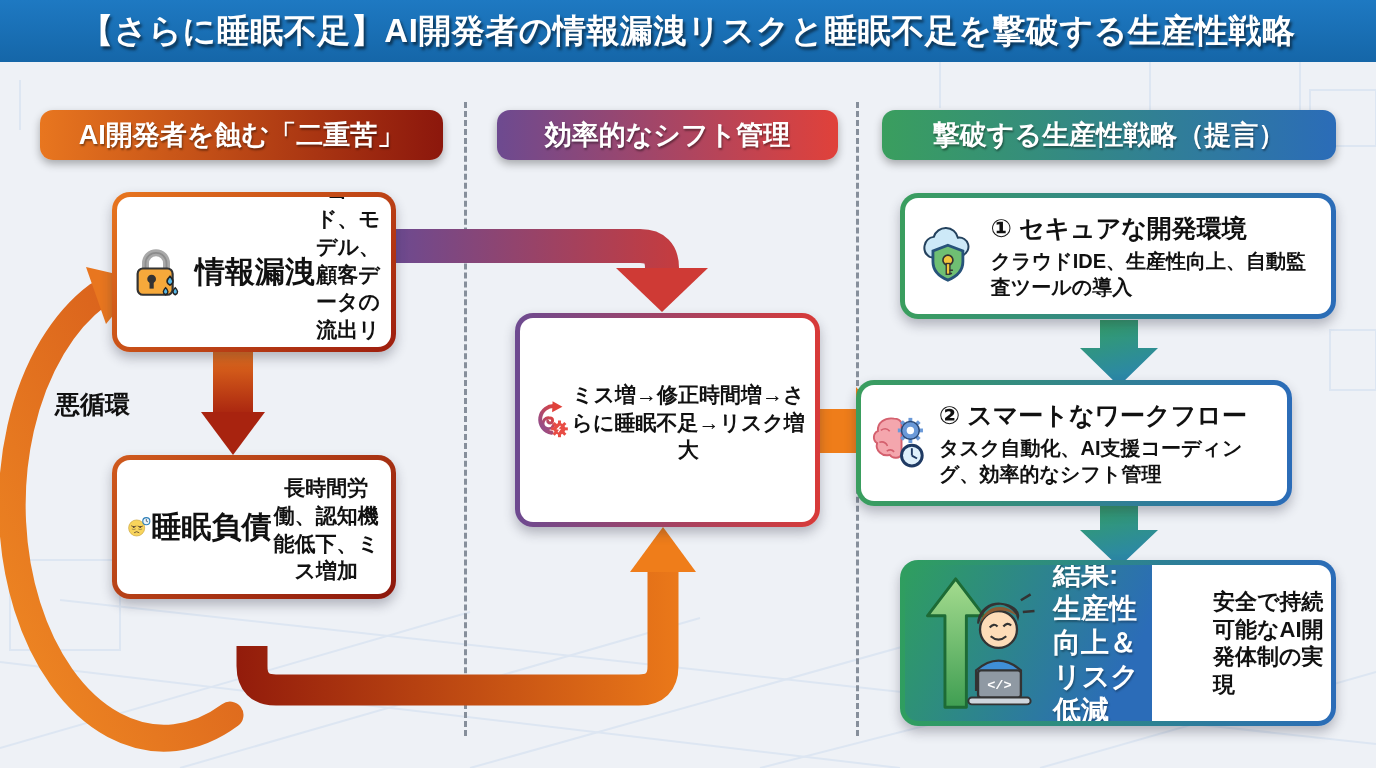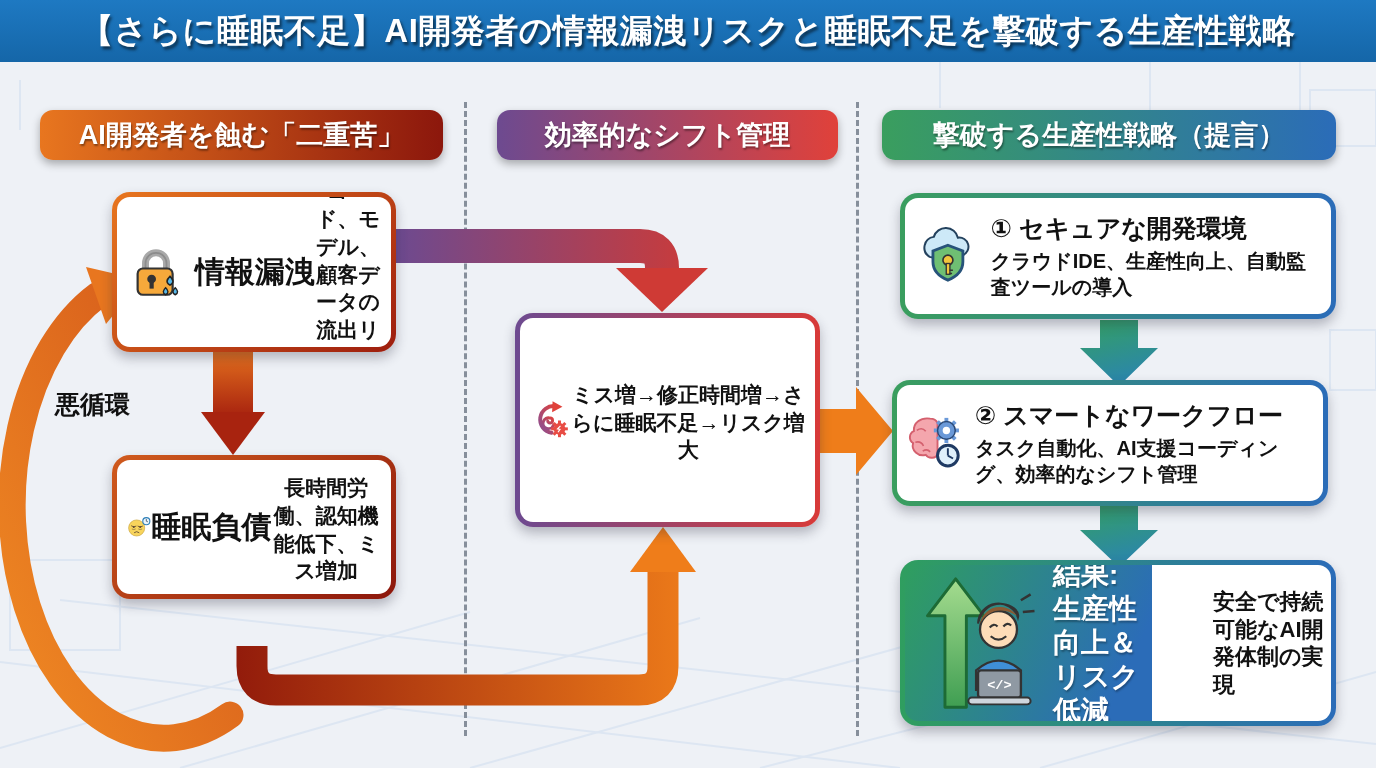--- a/index.html
+++ b/index.html
@@ -42,21 +42,21 @@
     display:flex;flex-direction:row;align-items:center;justify-content:center;
     padding:6px 10px;overflow:hidden;}
   .box-leak{left:112px;top:192px;width:284px;height:160px;
     background:linear-gradient(140deg,#e8761f,#9d1d0e);}
   .box-sleep{left:112px;top:455px;width:284px;height:144px;
     background:linear-gradient(140deg,#d05a1d,#8c170c);}
   .box-loop{left:515px;top:313px;width:305px;height:214px;
     background:linear-gradient(90deg,#6d4a90,#d83a38);}
   .box-sec1{left:900px;top:193px;width:436px;height:126px;
     background:linear-gradient(90deg,#3a9e5e,#2b6cb8);}
-  .box-sec2{left:892px;top:380px;width:436px;height:126px;
+  .box-sec2{left:856px;top:380px;width:436px;height:126px;
     background:linear-gradient(90deg,#3a9e5e,#2b6cb8);}
   .box-result{left:900px;top:560px;width:436px;height:166px;
     background:linear-gradient(90deg,#2f9e5f,#2b6cb8);}
   .titlerow{display:flex;align-items:center;justify-content:center;gap:10px;}
   .box-h{font-size:30px;font-weight:bold;white-space:nowrap;}
   .box-b{font-size:21px;font-weight:bold;text-align:center;line-height:1.32;margin-top:5px;}
   
   .rowbox{flex-direction:row;gap:8px;justify-content:flex-start;padding:4px 8px;}
   .rowbox .txt{display:flex;flex-direction:column;justify-content:center;}
   .rowbox .txt .box-h{font-size:25px;text-align:center;align-self:flex-start;}

